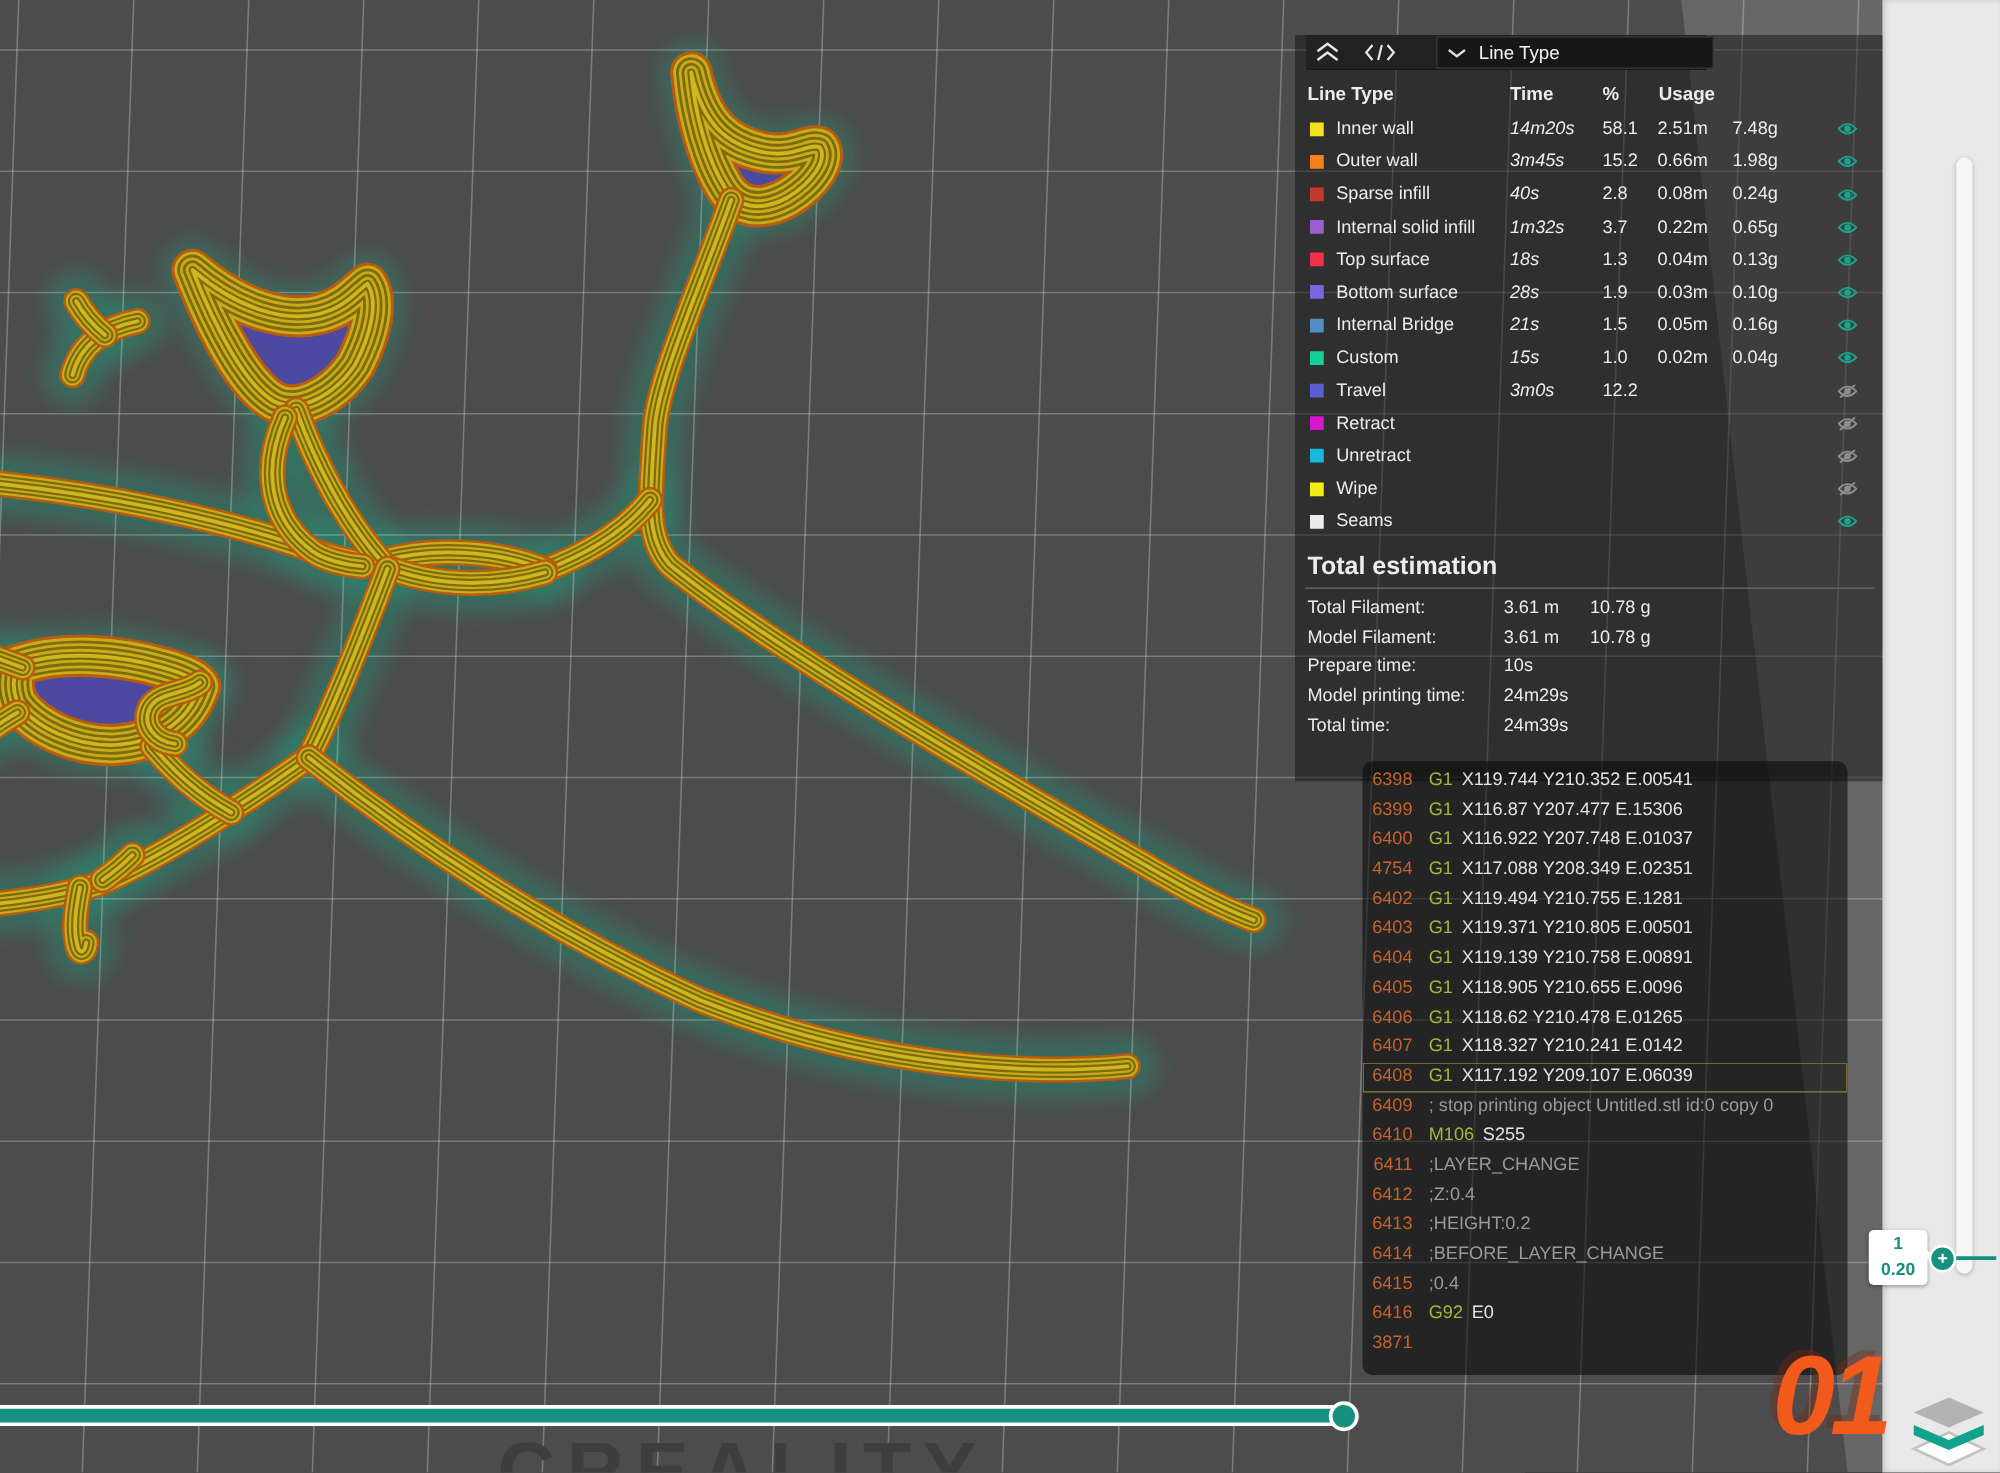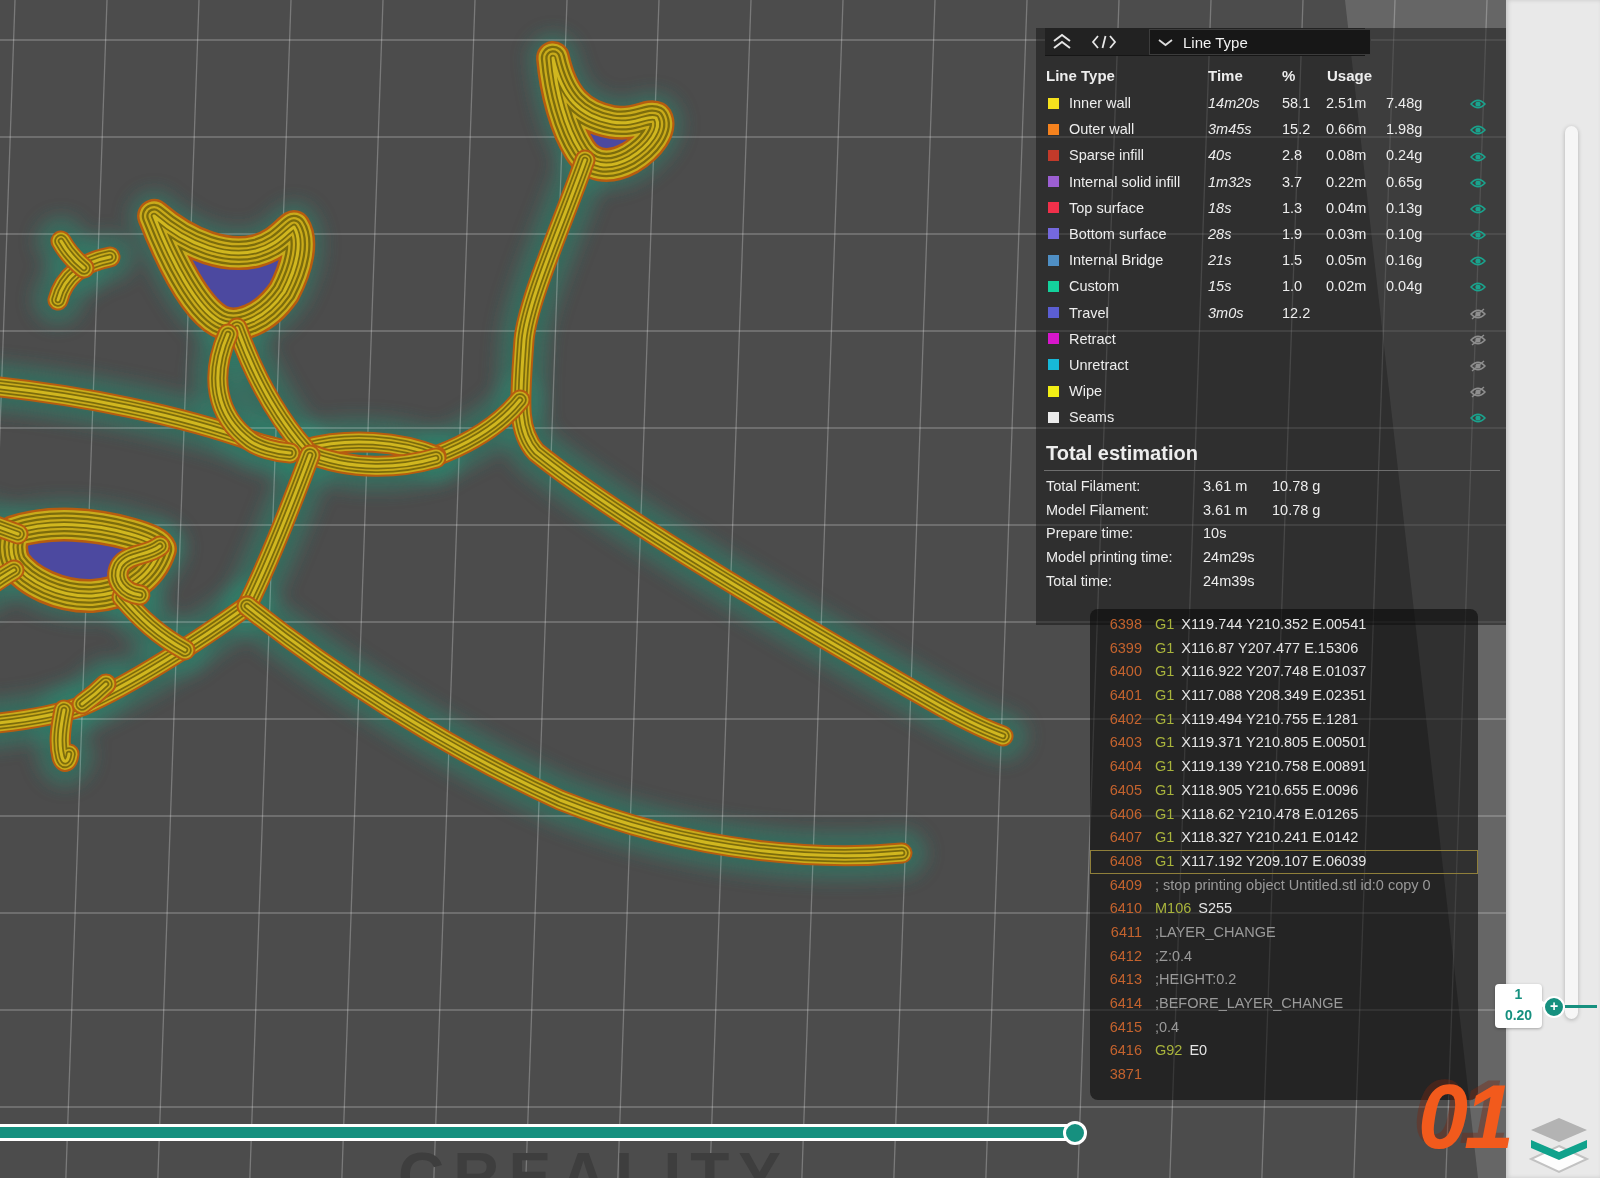--- a/index.html
+++ b/index.html
@@ -38,21 +38,21 @@
   #te-title{position:absolute;left:10px;top:414px;font-weight:bold;font-size:20px;}
   #te-rule{position:absolute;left:8px;top:442px;width:456px;height:1px;background:#6e6e6e;}
   #te-rows{position:absolute;left:0;top:447px;width:100%;}
   .te-row{position:relative;height:23.7px;}
   .te-row span{position:absolute;line-height:23.7px;white-space:nowrap;}
   .te-label{left:10px;} .te-v1{left:167px;} .te-v2{left:236px;}
 
   
   #gc-panel{left:1090px;top:609px;width:388px;height:491px;background:rgba(6,6,6,0.56);
             border-radius:8px;color:#e4e4e4;font-size:14.5px;z-index:5;padding-top:4px;overflow:hidden;}
-  .gc-row{position:relative;height:23.7px;line-height:23.7px;white-space:nowrap;padding-left:12px;}
+  .gc-row{position:relative;height:23.7px;line-height:23.7px;white-space:nowrap;padding-left:0;}
   .gc-row.hl{box-shadow:inset 0 0 0 1px #8f7f3a;}
   .gc-num{display:inline-block;width:40px;text-align:right;color:#c4632e;margin-right:13px;}
   .gc-cmd{color:#a9b43c;margin-right:7px;}
   .gc-plain{color:#e4e4e4;margin-right:7px;}
   .gc-comment{color:#9a9a9a;}
 
   
   #h-track{left:0;top:1124px;width:1078px;height:17px;background:#16907f;
            border:3px solid #ffffff;border-left:none;border-radius:0 9px 9px 0;z-index:6;cursor:pointer;}
   #h-handle{left:1063px;top:1121px;width:24px;height:24px;border-radius:50%;background:#16907f;
@@ -530,21 +530,21 @@
           <span class="te-v1">24m39s</span>
           <span class="te-v2"></span>
         </div>
       </div>
   </div>
 
   <div id="gc-panel" class="abs">
       <div class="gc-row"><span class="gc-num">6398</span><span class="gc-cmd">G1</span><span class="gc-plain">X119.744 Y210.352 E.00541</span></div>
       <div class="gc-row"><span class="gc-num">6399</span><span class="gc-cmd">G1</span><span class="gc-plain">X116.87 Y207.477 E.15306</span></div>
       <div class="gc-row"><span class="gc-num">6400</span><span class="gc-cmd">G1</span><span class="gc-plain">X116.922 Y207.748 E.01037</span></div>
-      <div class="gc-row"><span class="gc-num">6401</span><span class="gc-cmd">G1</span><span class="gc-plain">X117.088 Y208.349 E.02351</span></div>
+      <div class="gc-row"><span class="gc-num">4754</span><span class="gc-cmd">G1</span><span class="gc-plain">X117.088 Y208.349 E.02351</span></div>
       <div class="gc-row"><span class="gc-num">6402</span><span class="gc-cmd">G1</span><span class="gc-plain">X119.494 Y210.755 E.1281</span></div>
       <div class="gc-row"><span class="gc-num">6403</span><span class="gc-cmd">G1</span><span class="gc-plain">X119.371 Y210.805 E.00501</span></div>
       <div class="gc-row"><span class="gc-num">6404</span><span class="gc-cmd">G1</span><span class="gc-plain">X119.139 Y210.758 E.00891</span></div>
       <div class="gc-row"><span class="gc-num">6405</span><span class="gc-cmd">G1</span><span class="gc-plain">X118.905 Y210.655 E.0096</span></div>
       <div class="gc-row"><span class="gc-num">6406</span><span class="gc-cmd">G1</span><span class="gc-plain">X118.62 Y210.478 E.01265</span></div>
       <div class="gc-row"><span class="gc-num">6407</span><span class="gc-cmd">G1</span><span class="gc-plain">X118.327 Y210.241 E.0142</span></div>
       <div class="gc-row hl"><span class="gc-num">6408</span><span class="gc-cmd">G1</span><span class="gc-plain">X117.192 Y209.107 E.06039</span></div>
       <div class="gc-row"><span class="gc-num">6409</span><span class="gc-comment">; stop printing object Untitled.stl id:0 copy 0</span></div>
       <div class="gc-row"><span class="gc-num">6410</span><span class="gc-cmd">M106</span><span class="gc-plain">S255</span></div>
       <div class="gc-row"><span class="gc-num">6411</span><span class="gc-comment">;LAYER_CHANGE</span></div>

